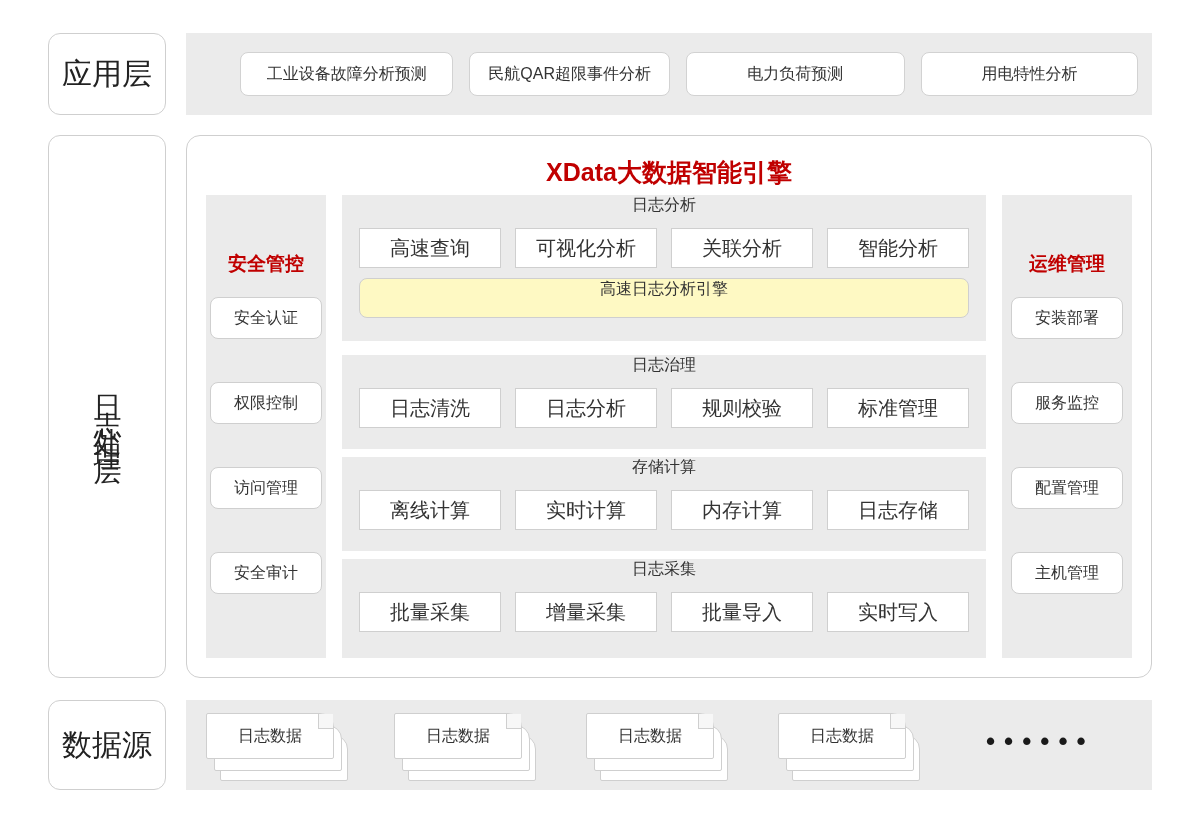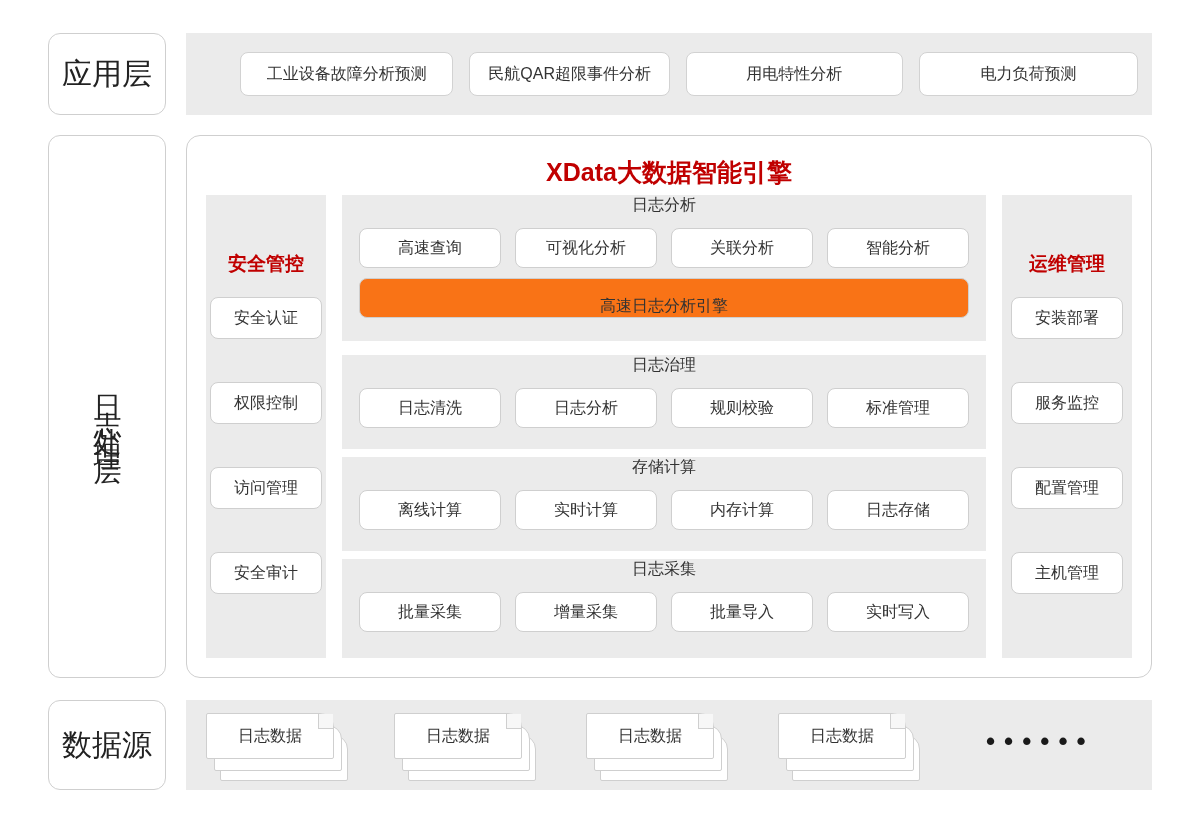--- a/index.html
+++ b/index.html
@@ -121,37 +121,37 @@
   .group-row {
     display: flex;
     justify-content: space-between;
     padding: 0 10px;
   }
   .item-chip {
     flex: 1 1 0;
     margin: 0 7px;
     height: 40px;
     border: 1px solid #cfcfcf;
-    border-radius: 8px;
-    background: #ffffff;
-    display: flex;
-    align-items: center;
-    justify-content: center;
-    font-size: 16px;
+    border-radius: 0;
+    background: #ffffff;
+    display: flex;
+    align-items: center;
+    justify-content: center;
+    font-size: 20px;
     color: #333333;
     box-sizing: border-box;
   }
   .wide-chip {
     margin: 10px 17px 0 17px;
     height: 40px;
     border: 1px solid #cfcfcf;
     border-radius: 8px;
-    background: #f97316;
-    display: flex;
-    align-items: flex-end;
+    background: #fef9c3;
+    display: flex;
+    align-items: flex-start;
     justify-content: center;
     font-size: 16px;
     color: #333333;
     box-sizing: border-box;
   }
 
   
   .stack {
     position: absolute;
     width: 150px;
@@ -199,25 +199,25 @@
   </div>
 
   <div class="panel-grey" style="left:186px; top:33px; width:966px; height:82px;">
     <div style="display:flex; align-items:center; height:100%; padding:0 14px; box-sizing:border-box; gap:16px;">
       <div class="app-chip" style="width:228px;">
         <span>工业设备故障分析预测</span>
       </div>
       <div class="app-chip" style="width:214px;">
         <span>民航QAR超限事件分析</span>
       </div>
+      <div class="app-chip" style="width:234px;">
+        <span>电力负荷预测</span>
+      </div>
       <div class="app-chip" style="width:232px;">
         <span>用电特性分析</span>
-      </div>
-      <div class="app-chip" style="width:234px;">
-        <span>电力负荷预测</span>
       </div>
     </div>
   </div>
 
   <div class="layer-label vertical" style="left:48px; top:135px; width:118px; height:543px;">
     <span>日志处理层</span>
   </div>
 
   <div class="engine-panel" style="left:186px; top:135px; width:966px; height:543px;">
     <div class="engine-title">XData大数据智能引擎</div>

